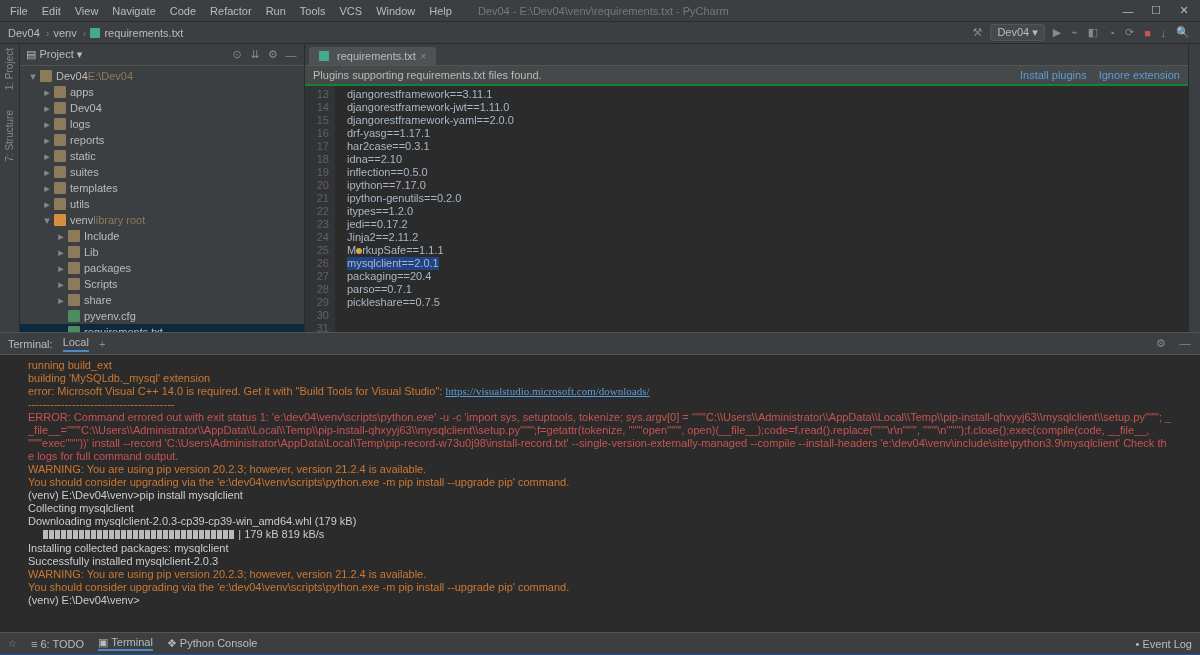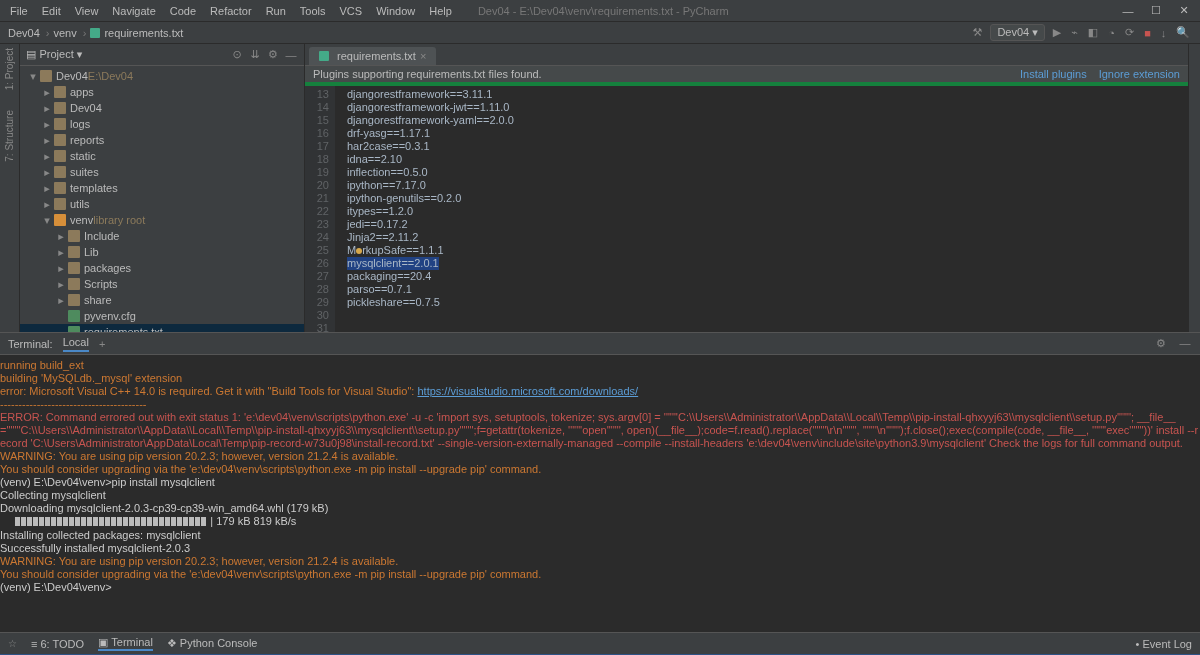--- a/index.html
+++ b/index.html
@@ -33,40 +33,40 @@
 .folder-icon { background: #8c7a5b; border-radius: 1px; }
 .folder-icon.lib { background: #d68f3a; }
 .file-gen { background: #4e8b5e; border-radius: 1px; }
 .tree-label { color: #bbb; }
 .tree-label.dim { color: #8c7a5b; }
 .tree-pad { display: inline-block; }
 .editor-area { flex: 1; display: flex; flex-direction: column; background: #2b2b2b; position: relative; }
 .tab-bar { height: 22px; background: #3c3f41; display: flex; align-items: flex-end; border-bottom: 1px solid #555; }
 .file-tab { background: #4e5254; padding: 3px 10px; color: #bbb; border-top-left-radius: 3px; border-top-right-radius: 3px; margin-left: 4px; display: flex; align-items: center; gap: 4px; }
 .file-tab .close-x { color: #888; }
-.notification-bar { background: #45494a; border-bottom: 4px solid #15803d; height: 20px; display: flex; align-items: center; padding: 0 8px; color: #bbb; }
+.notification-bar { background: #45494a; border-bottom: 2px solid #15803d; height: 20px; display: flex; align-items: center; padding: 0 8px; color: #bbb; }
 .notif-links { margin-left: auto; display: flex; gap: 12px; }
 .notif-link { color: #5c9dd6; cursor: pointer; }
 .code-body { flex: 1; display: flex; overflow: hidden; font-family: Consolas, monospace; font-size: 11px; }
 .gutter-col { width: 30px; background: #313335; color: #606366; text-align: right; padding-right: 6px; padding-top: 2px; line-height: 13px; }
 .code-col { flex: 1; padding: 2px 12px; line-height: 13px; color: #a9b7c6; position: relative; }
 .code-line { height: 13px; white-space: pre; }
 .code-line.highlight { background: #214283; display: inline-block; }
 .caret-dot { display: inline-block; width: 6px; height: 6px; background: #d6a84c; border-radius: 50%; vertical-align: middle; }
 .right-vgutter { width: 12px; background: #3c3f41; border-left: 1px solid #2b2b2b; }
 .terminal-panel { border-top: 1px solid #555; background: #2b2b2b; height: 300px; display: flex; flex-direction: column; }
 .term-header { height: 22px; background: #3c3f41; display: flex; align-items: center; padding: 0 8px; border-bottom: 1px solid #555; }
 .term-tab { margin-right: 10px; }
 .term-tab.active { border-bottom: 2px solid #4a88c7; padding-bottom: 2px; }
 .term-tab.add { color: #888; cursor: pointer; }
 .term-header .right { margin-left: auto; display: flex; gap: 6px; }
-.term-body { flex: 1; overflow: auto; padding: 4px 0; font-family: Consolas, monospace; font-size: 11px; line-height: 13px; color: #ccc; }
+.term-body { flex: 1; overflow: auto; padding: 4px 28px; font-family: Consolas, monospace; font-size: 11px; line-height: 13px; color: #ccc; }
 .t-orange { color: #cc7832; }
 .t-red { color: #c75450; }
-.t-link { color: #5c9dd6; text-decoration: underline; }
+.t-link { color: #5c9dd6; text-decoration: underline; font-family: Liberation Serif, serif; }
 .prog-bar { display: inline-block; vertical-align: middle; }
 .prog-seg { display: inline-block; width: 5px; height: 9px; background: #555; margin-right: 1px; }
 .prog-seg.fill { background: #bbb; }
 .bottom-tools { height: 22px; background: #3c3f41; border-top: 1px solid #555; display: flex; align-items: center; padding: 0 8px; gap: 14px; font-size: 11px; }
 .bt-active { border-bottom: 2px solid #4a88c7; }
 .status-bar { height: 18px; background: #2e5185; color: #c8d8e8; display: flex; align-items: center; padding: 0 8px; font-size: 10px; }
 </style>
 </head>
 <body>
 

